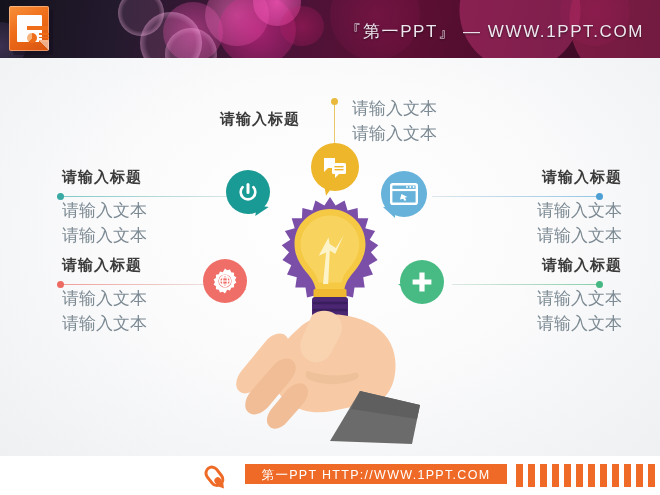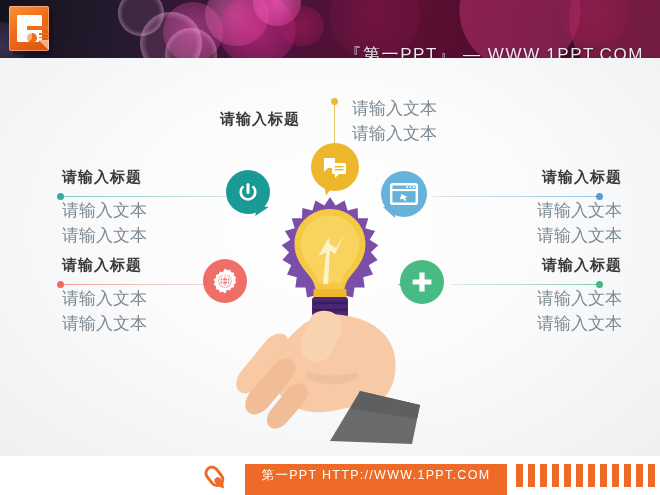--- a/index.html
+++ b/index.html
@@ -29,21 +29,21 @@
   .b7{left:253px;top:-22px;width:48px;height:48px;background:radial-gradient(circle,rgba(255,90,190,.75),rgba(255,90,190,.25));}
   .b8{left:280px;top:6px;width:44px;height:40px;background:radial-gradient(circle,rgba(200,30,110,.45),rgba(200,30,110,.12));}
   .b9{left:-26px;top:22px;width:52px;height:48px;background:radial-gradient(circle,rgba(150,120,200,.30),rgba(150,120,200,.06));}
   .b10{left:330px;top:-30px;width:90px;height:90px;background:radial-gradient(circle,rgba(150,25,85,.42),rgba(150,25,85,.05));}
   .b11{left:560px;top:-24px;width:70px;height:70px;background:radial-gradient(circle,rgba(170,30,95,.35),rgba(170,30,95,.05));}
 
   .header-title{
     position:absolute;right:16px;top:20px;
     color:#efe7ef;font-size:17px;letter-spacing:1.6px;
     font-family:"Liberation Sans",sans-serif;
-    text-shadow:0 1px 2px rgba(0,0,0,.55);white-space:nowrap;margin-top:23px;
+    text-shadow:0 1px 2px rgba(0,0,0,.55);white-space:nowrap;
   }
 
   
   .ppt-icon{position:absolute;left:9px;top:6px;width:42px;height:47px;}
   .ppt-shadow{position:absolute;left:4px;top:4px;width:40px;height:45px;background:rgba(20,10,30,.45);border-radius:2px;}
   .ppt-body{position:absolute;left:0;top:0;width:40px;height:45px;border-radius:2px;
     background:linear-gradient(150deg,#f8913a 0%,#ef6c19 45%,#d85410 100%);
     box-shadow:inset 0 0 0 1px rgba(255,255,255,.35);}
   .ppt-fold{position:absolute;right:0;bottom:0;width:11px;height:11px;
     background:linear-gradient(225deg,#fff 50%,rgba(255,255,255,0) 50%);opacity:.5;}
@@ -120,21 +120,21 @@
   .n-yellow{left:311px;top:143px;}
   .n-yellow .bub{width:48px;height:48px;background:#edb62b;}
   .n-yellow .tail{left:14px;top:41px;border-left:11px solid #edb62b;border-bottom:11px solid transparent;transform:rotate(-10deg);}
 
   
   .bulb-wrap{position:absolute;left:265px;top:197px;width:130px;height:150px;}
   .hand-wrap{position:absolute;left:236px;top:285px;width:190px;height:165px;}
 
   
   .footer{position:absolute;left:0;top:456px;width:660px;height:39px;background:#ffffff;}
-  .f-bar{position:absolute;left:245px;top:8px;width:262px;height:32px;background:#ee6a26;}
+  .f-bar{position:absolute;left:245px;top:8px;width:262px;height:20px;background:#ee6a26;}
   .f-bar span{display:block;color:#fff;font-size:12.5px;letter-spacing:1.3px;line-height:23px;text-align:center;
     font-family:"Liberation Sans",sans-serif;white-space:nowrap;}
   .stripes{position:absolute;left:516px;top:8px;width:144px;height:23px;
     background:repeating-linear-gradient(to right,#ee6a26 0 7px,#ffffff 7px 12px);}
   .pen{position:absolute;left:201px;top:5px;width:34px;height:30px;}
 </style>
 </head>
 <body>
 
 <div class="slide">

